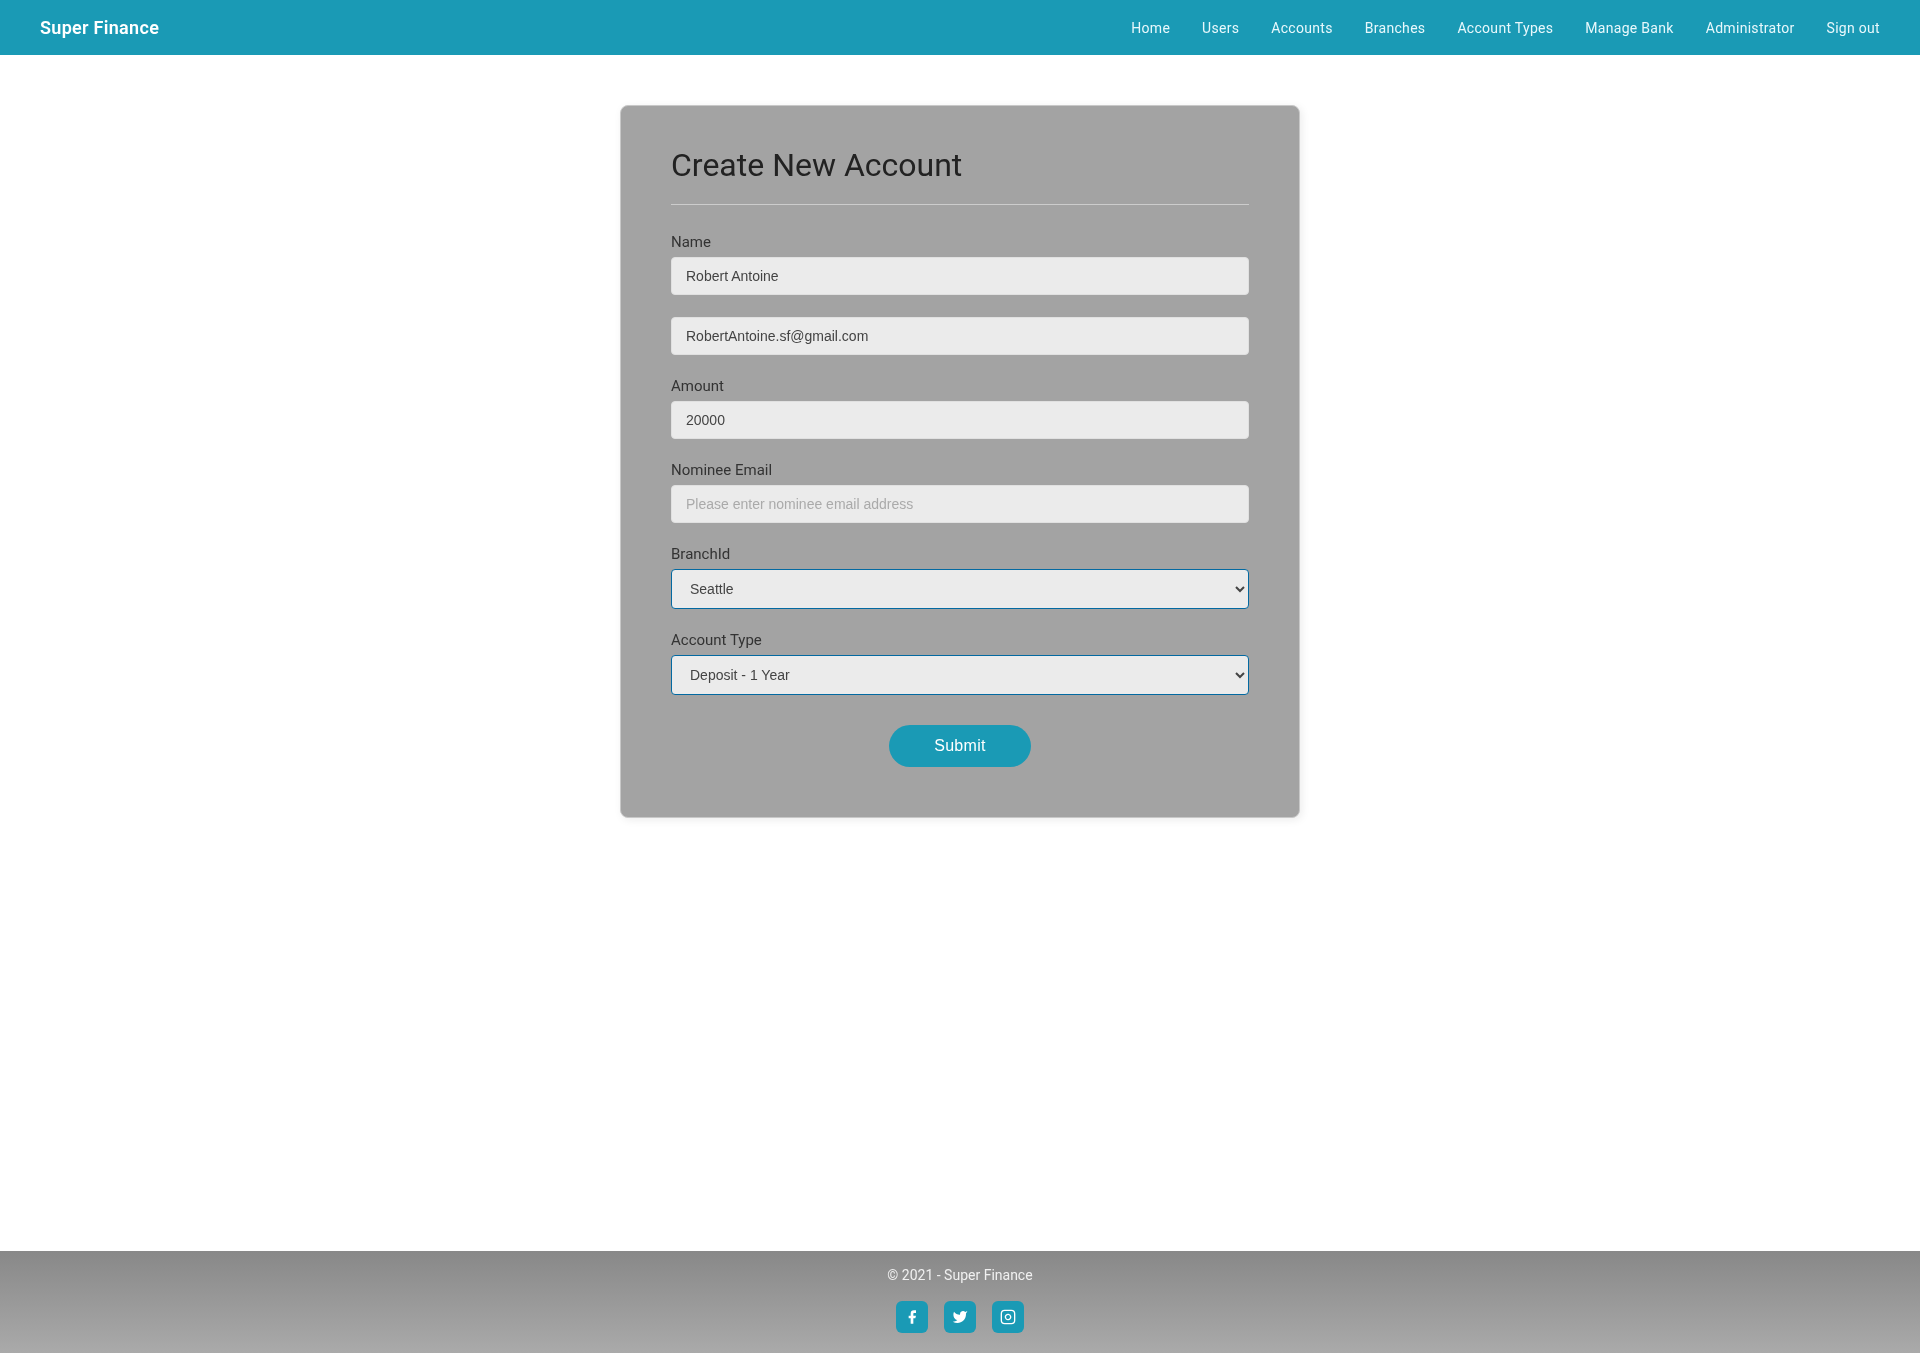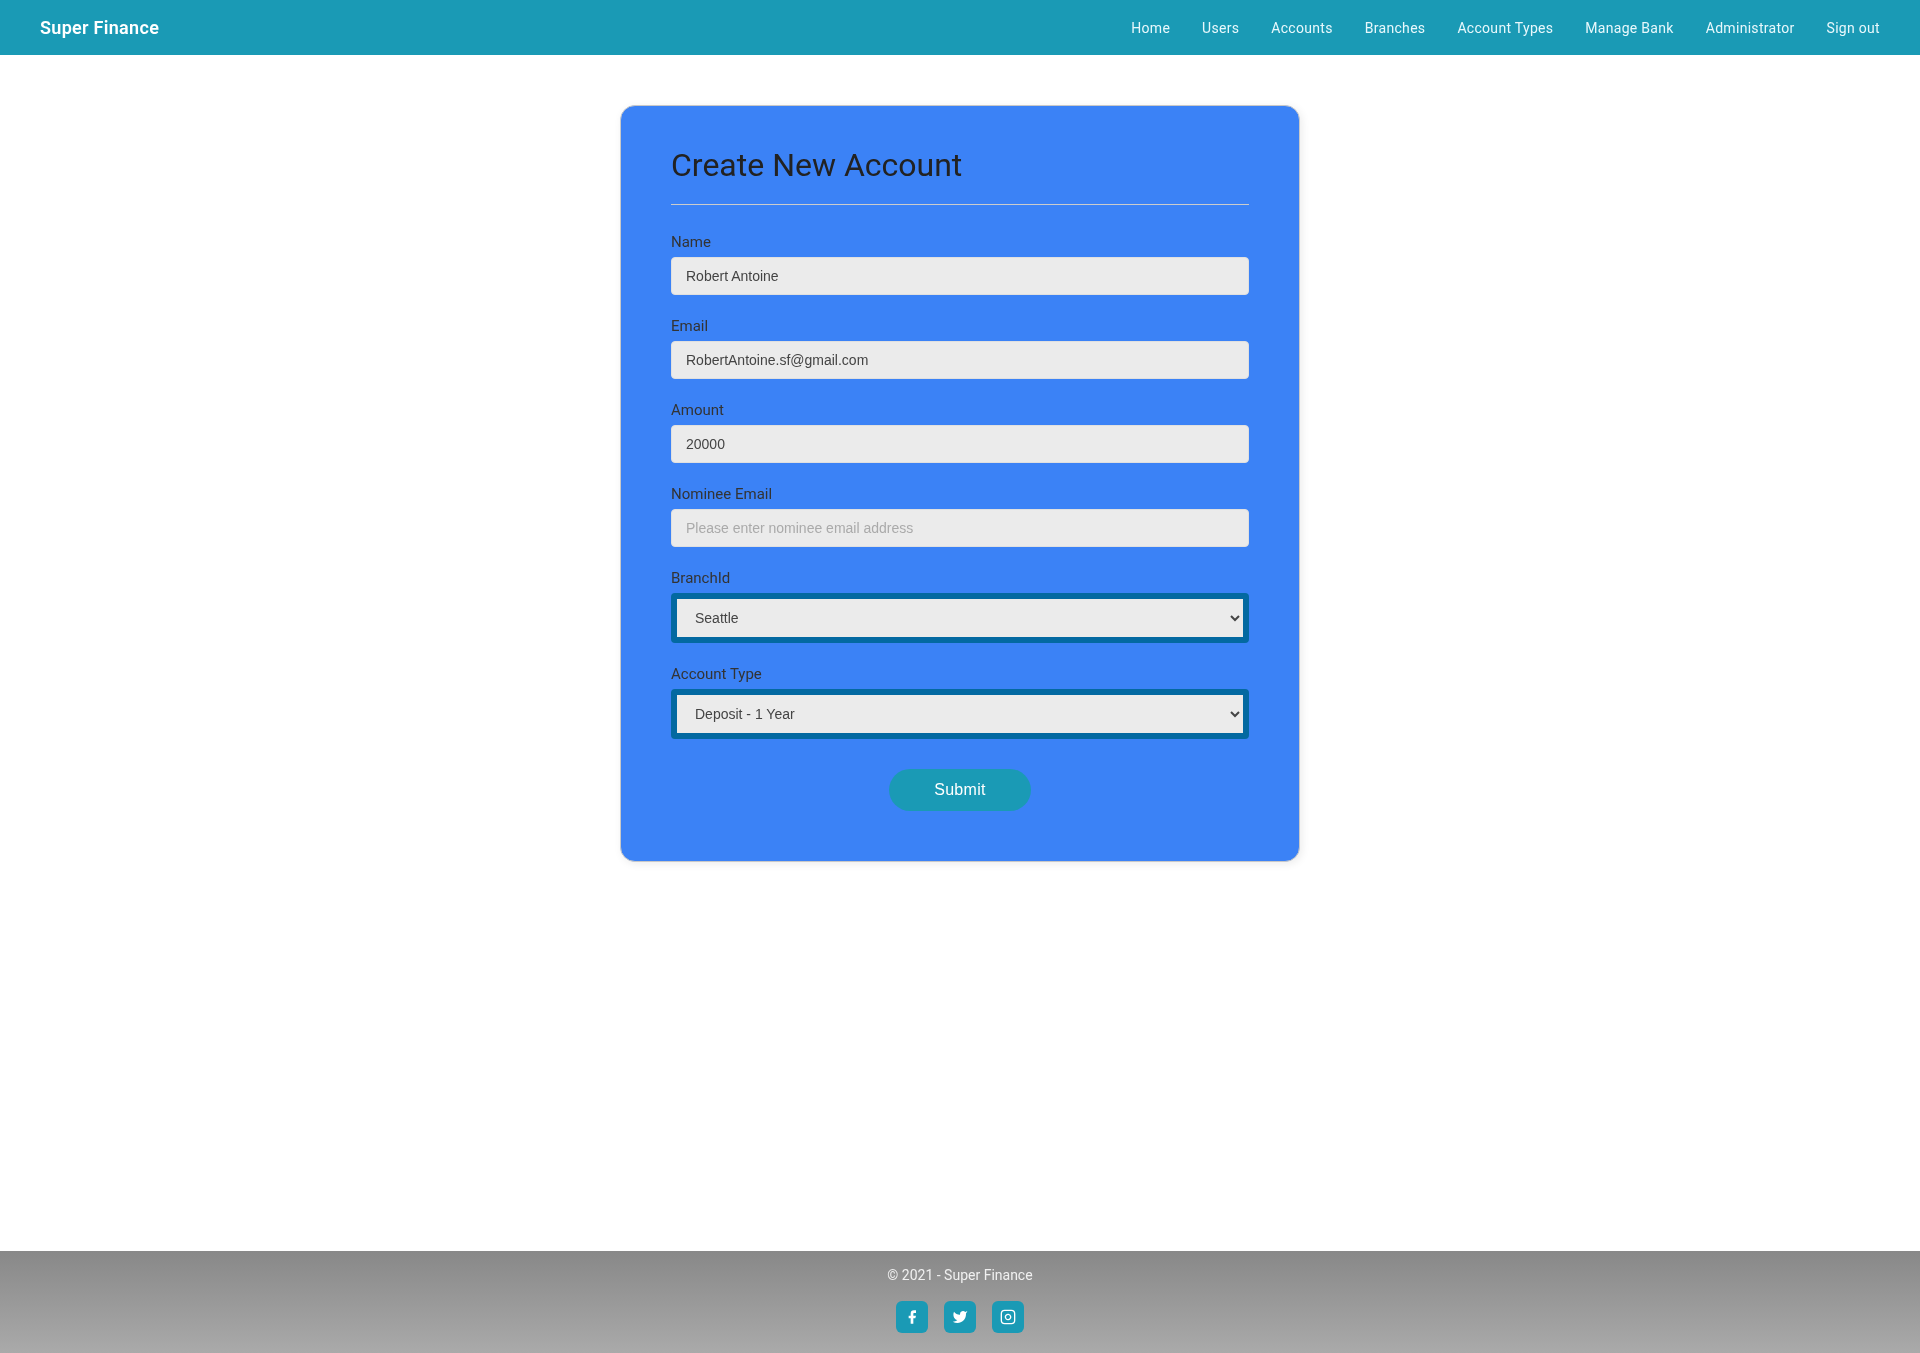--- a/index.html
+++ b/index.html
@@ -55,23 +55,23 @@
       flex: 1;
       display: flex;
       justify-content: center;
       align-items: flex-start;
       padding: 50px 20px;
       background-color: #ffffff;
     }
 
     
     .form-card {
-      background: #3b82f6;
+      background: #a3a3a3;
       border: 1px solid #c8c8c8;
-      border-radius: 15px;
+      border-radius: 8px;
       padding: 40px 50px 50px 50px;
       width: 680px;
       box-shadow: 2px 2px 8px rgba(0,0,0,0.08);
     }
 
     .form-title {
       font-size: 32px;
       font-weight: 400;
       color: #222222;
       margin-bottom: 20px;
@@ -107,21 +107,21 @@
     }
 
     .form-input::placeholder {
       color: #aaaaaa;
     }
 
     .form-select {
       width: 100%;
       padding: 10px 14px;
       background-color: #ebebeb;
-      border: 6px solid #0369a1;
+      border: 1px solid #0369a1;
       border-radius: 4px;
       font-size: 14px;
       color: #444444;
       outline: none;
       appearance: auto;
       cursor: pointer;
     }
 
     .submit-container {
       display: flex;
@@ -197,21 +197,20 @@
   <div class="form-card">
     <h1 class="form-title">Create New Account</h1>
     <hr class="form-divider">
 
     <div class="form-group">
       <label class="form-label">Name</label>
       <input class="form-input" type="text" value="Robert Antoine" style="">
     </div>
 
     <div class="form-group">
-      <label class="form-label">Email</label>
       <input class="form-input" type="email" value="RobertAntoine.sf@gmail.com" style="">
     </div>
 
 
     <div class="form-group">
       <label class="form-label">Amount</label>
       <input class="form-input" type="text" value="20000" style="">
     </div>
 
     <div class="form-group">

